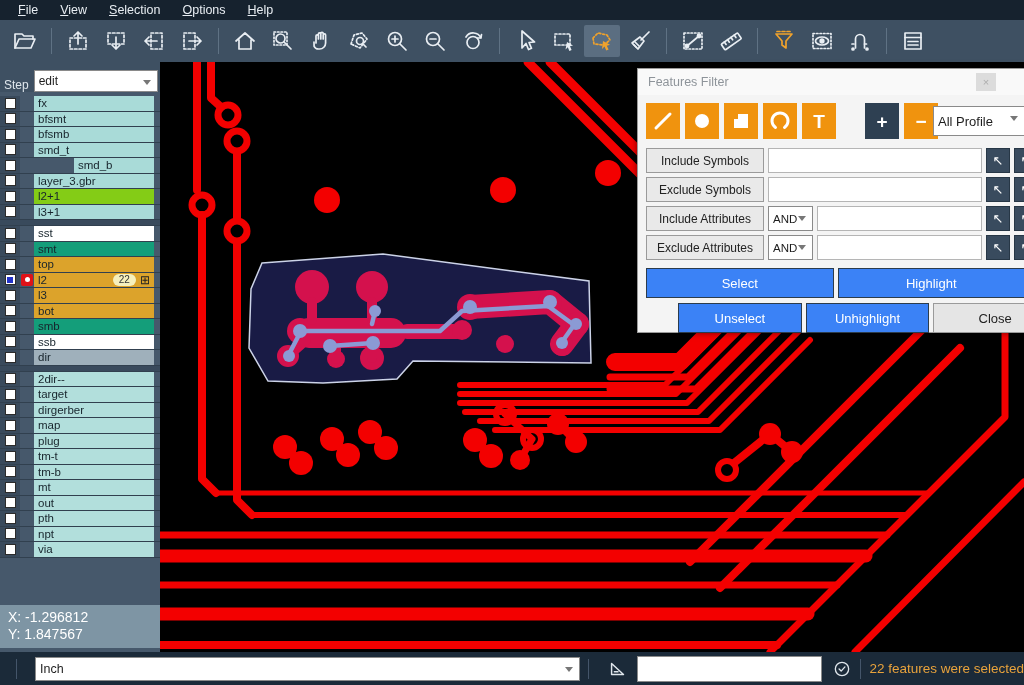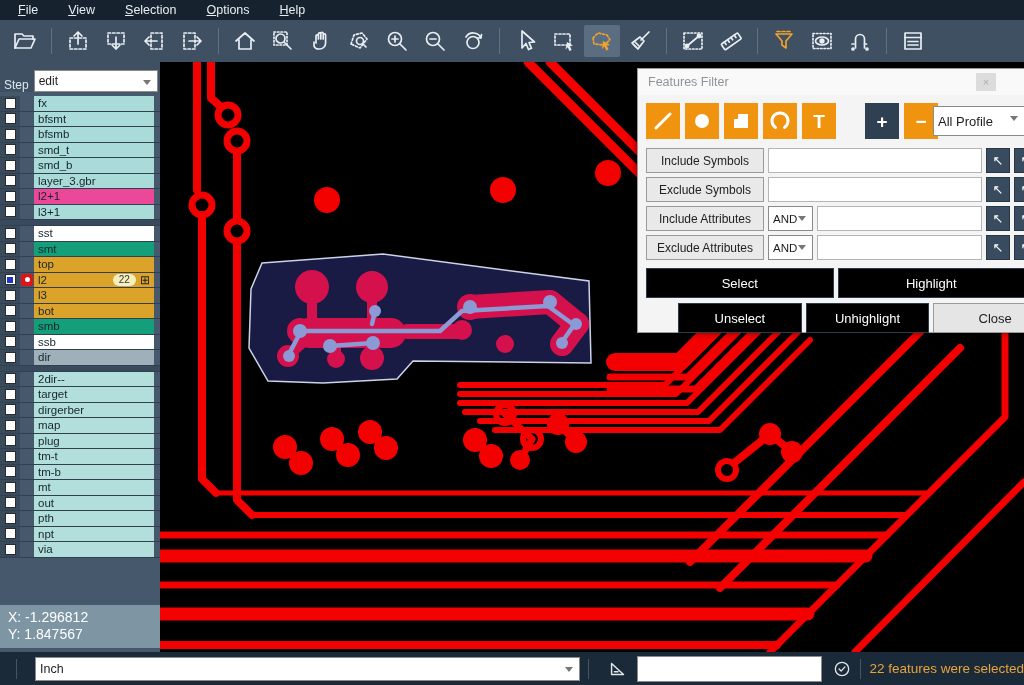--- a/index.html
+++ b/index.html
@@ -2,21 +2,21 @@
 <html><head>
 <meta charset="utf-8">
 <style>
   * { margin:0; padding:0; box-sizing:border-box; }
   html,body { width:1024px; height:685px; overflow:hidden; background:#000;
     font-family:"Liberation Sans", sans-serif; }
   #app { position:relative; width:1024px; height:685px; background:#16222e; }
 
   
   #menubar { position:absolute; left:0; top:0; width:1024px; height:20px;
-    background:#16222e; display:flex; align-items:center; padding-left:8px; gap:10px; }
+    background:#16222e; display:flex; align-items:center; padding-left:8px; gap:2px; }
   .menu-item { display:inline-block; color:#e8edf2; font-size:12.5px; padding:2px 10px;
     cursor:default; }
   .menu-item::first-letter { text-decoration:underline; }
 
   
   #toolbar { position:absolute; left:0; top:20px; width:1024px; height:42px;
     background:#3e5062; display:flex; align-items:center; padding-left:6px; }
   .tbtn { width:36px; height:32px; background:transparent; border:none; display:flex;
     align-items:center; justify-content:center; margin:0 1px; }
   .tbtn svg { stroke:#e9eef3; stroke-width:1.7; fill:none; stroke-linecap:round; stroke-linejoin:round; }
@@ -73,21 +73,21 @@
   #profile-select { position:absolute; left:295px; top:37px; width:92px; height:30px; font-size:13px; }
   .frow { position:absolute; left:8px; width:392px; height:25px; display:flex; gap:4px; }
   .flabel { width:118px; background:#e9e9e9; border:1px solid #9a9a9a; font-size:12px;
     color:#222; display:flex; align-items:center; justify-content:center; }
   .andsel { width:50px; height:25px; font-size:11.5px; }
   .finput { flex:1; border:1px solid #b5b5b5; background:#fff; font-size:12px; padding:0 4px; }
   .arrbtn { width:24px; height:25px; background:#394b5e; border:1px solid #27респ? }
   .arrbtn { width:24px; height:25px; background:#394b5e; border:1px solid #273746; color:#fff;
     font-size:13px; position:relative; line-height:23px; text-align:center; }
   .abrow { position:absolute; left:8px; width:379px; height:30px; display:flex; gap:4px; }
-  .abtn { flex:1; border:1px solid #2c3c4c; background:#000000; color:#fff; font-size:13px; }
+  .abtn { flex:1; border:1px solid #2c3c4c; background:#3b82f6; color:#fff; font-size:13px; }
   .abtn.gray { background:#e5e5e5; border:1px solid #9a9a9a; color:#222; }
 
   
   #statusbar { position:absolute; left:0; top:652px; width:1024px; height:33px;
     background:#1b2a39; display:flex; align-items:center; }
   .ssep { width:1px; height:20px; background:#44556a; margin:0 8px; }
   #unit-select { width:52px; height:24px; margin-left:10px; font-size:12.5px; }
   #cmd-input { width:185px; height:26px; border:1px solid #8a8a8a; background:#fff;
     font-size:12px; padding:0 5px; margin-left:8px; }
   #status-msg { color:#e9a33c; font-size:13.5px; }
@@ -405,39 +405,39 @@
           <span class="indcell"></span>
           <span class="chip" style="background: rgb(169, 219, 216);">
             <span class="lname">smd_t</span>
           </span>
         </div>
       <div class="lrow">
           <span class="cbcell">
             <span class="cb"></span>
           </span>
           <span class="indcell"></span>
-          <span class="chip" style="background: rgb(169, 219, 216);">
+          <span class="chip" style="background: rgb(169, 219, 216); margin-left: 40px;">
             <span class="lname">smd_b</span>
           </span>
         </div>
       <div class="lrow">
           <span class="cbcell">
             <span class="cb"></span>
           </span>
           <span class="indcell"></span>
           <span class="chip" style="background: rgb(169, 219, 216);">
             <span class="lname">layer_3.gbr</span>
           </span>
         </div>
       <div class="lrow">
           <span class="cbcell">
             <span class="cb"></span>
           </span>
           <span class="indcell"></span>
-          <span class="chip" style="background: #ec4899;">
+          <span class="chip" style="background: #84cc16;">
             <span class="lname">l2+1</span>
           </span>
         </div>
       <div class="lrow">
           <span class="cbcell">
             <span class="cb"></span>
           </span>
           <span class="indcell"></span>
           <span class="chip" style="background: rgb(169, 219, 216);">
             <span class="lname">l3+1</span>

